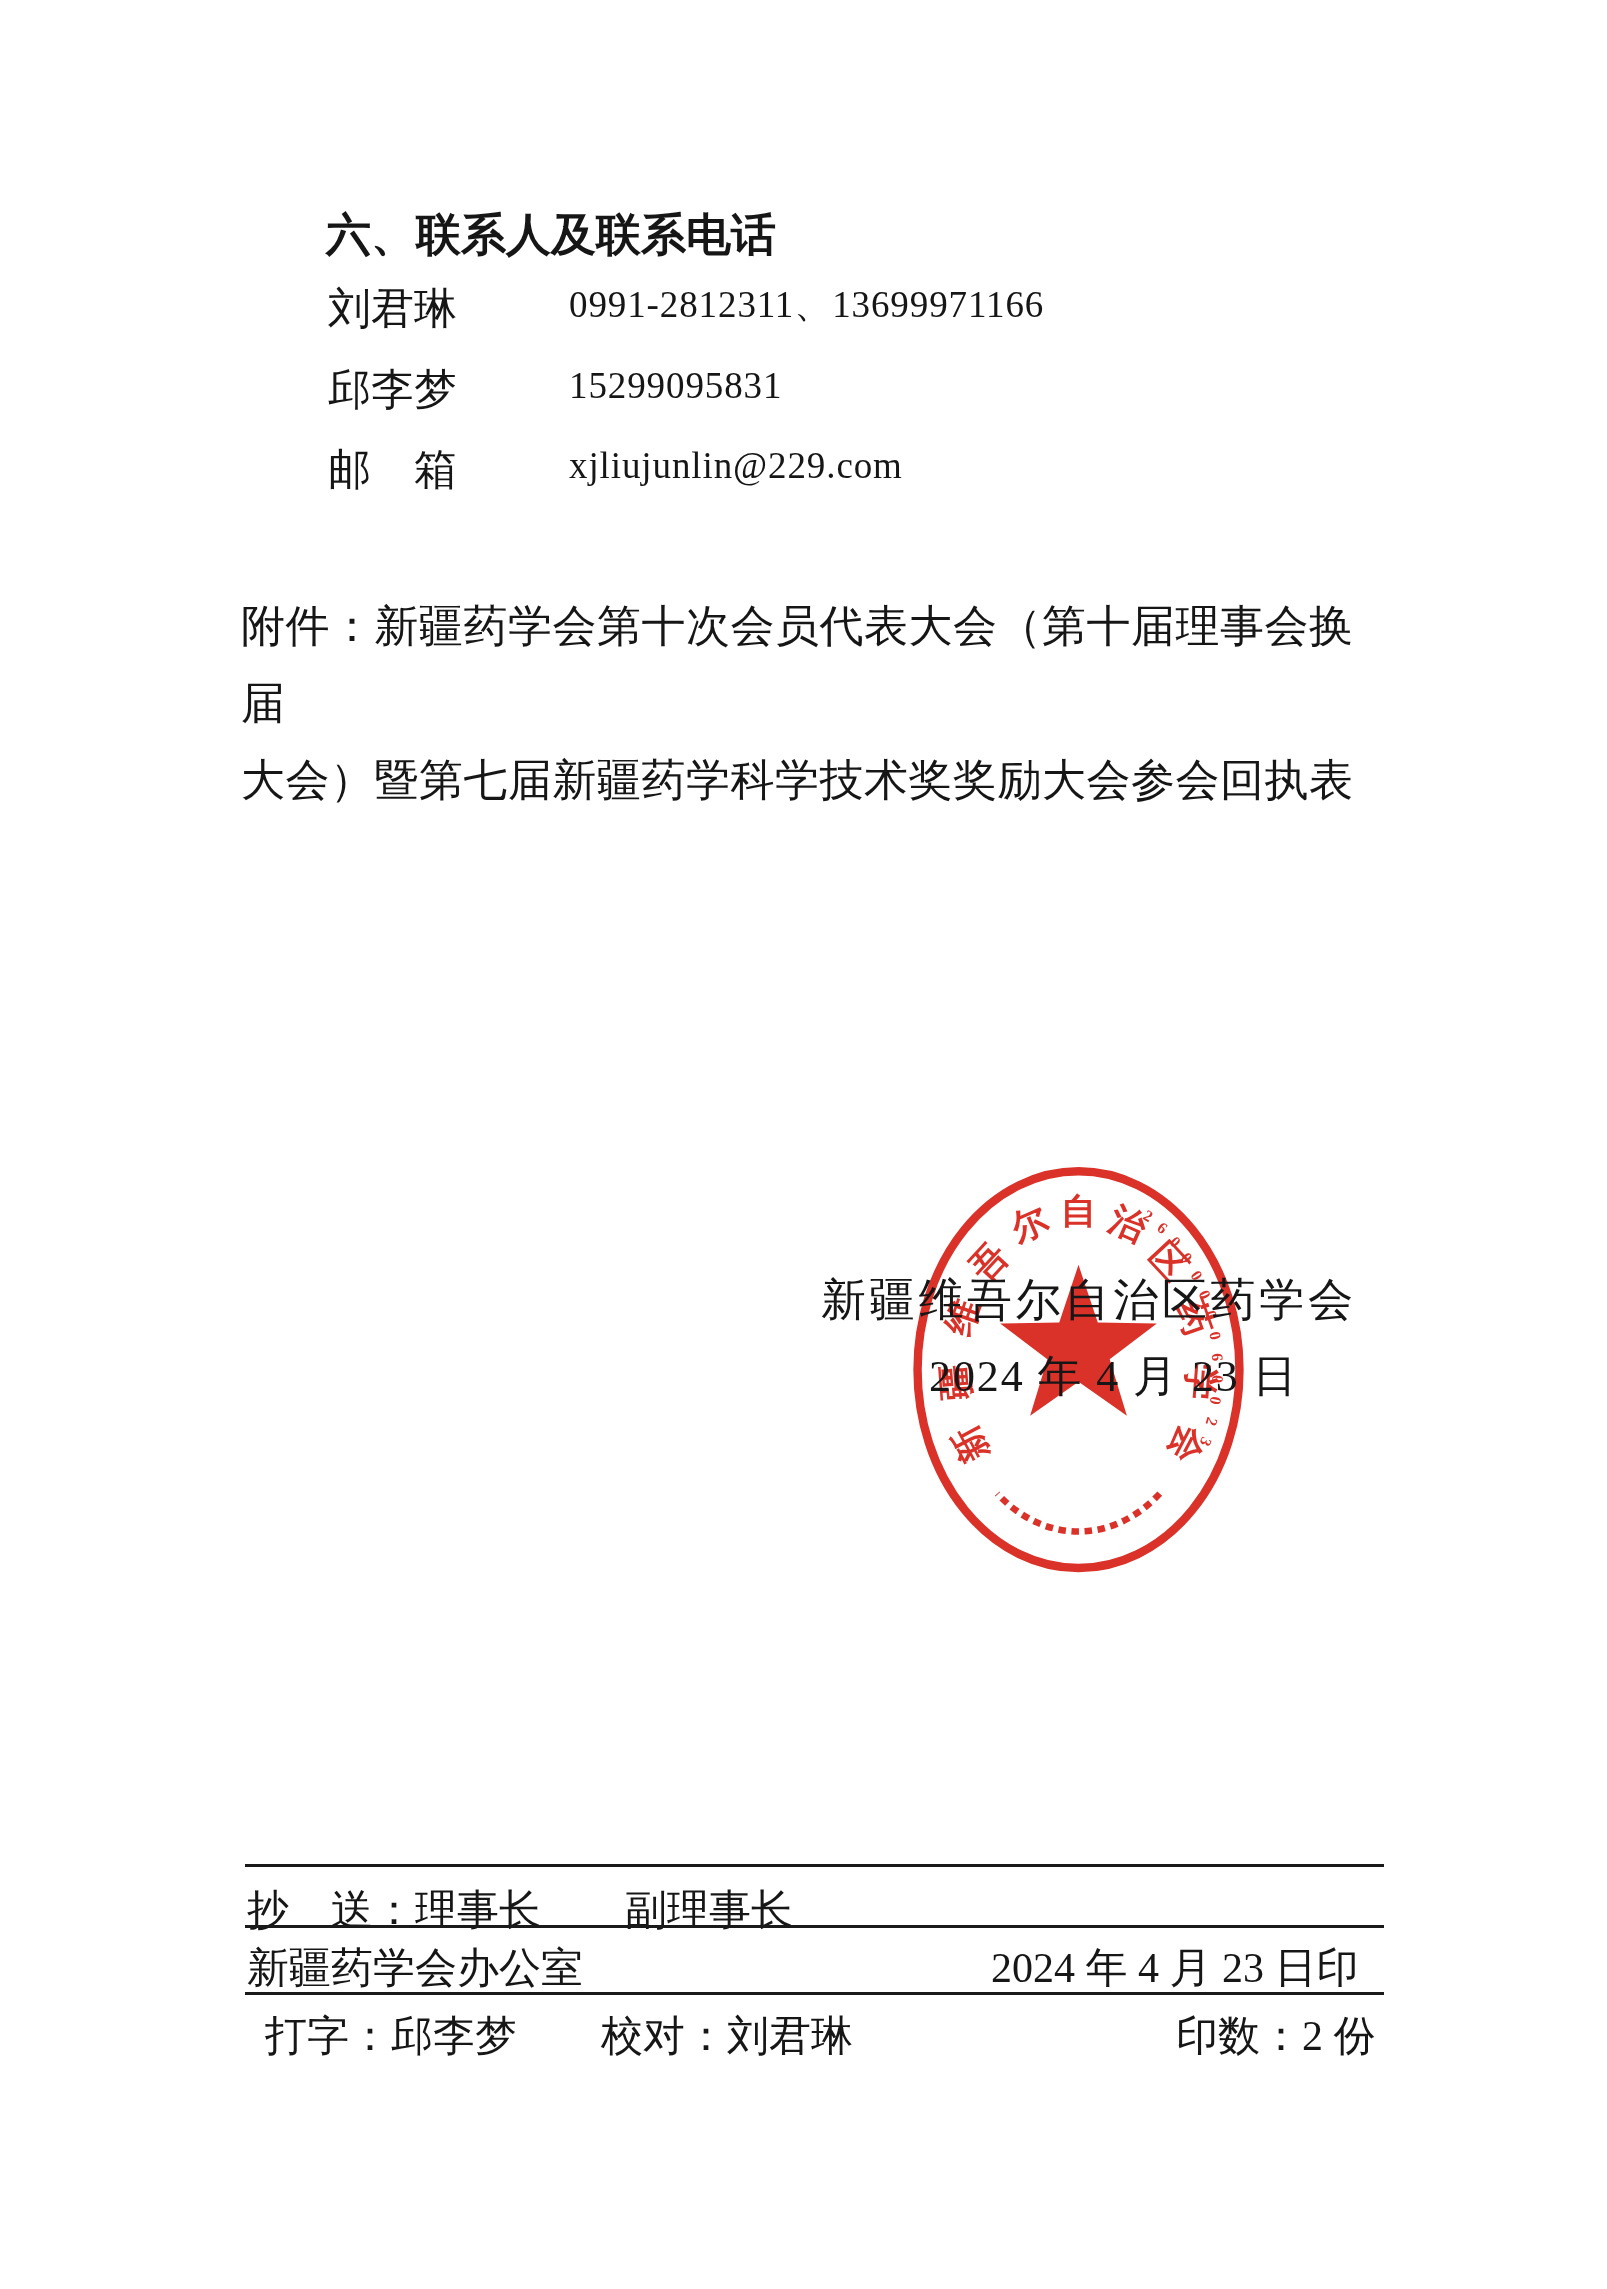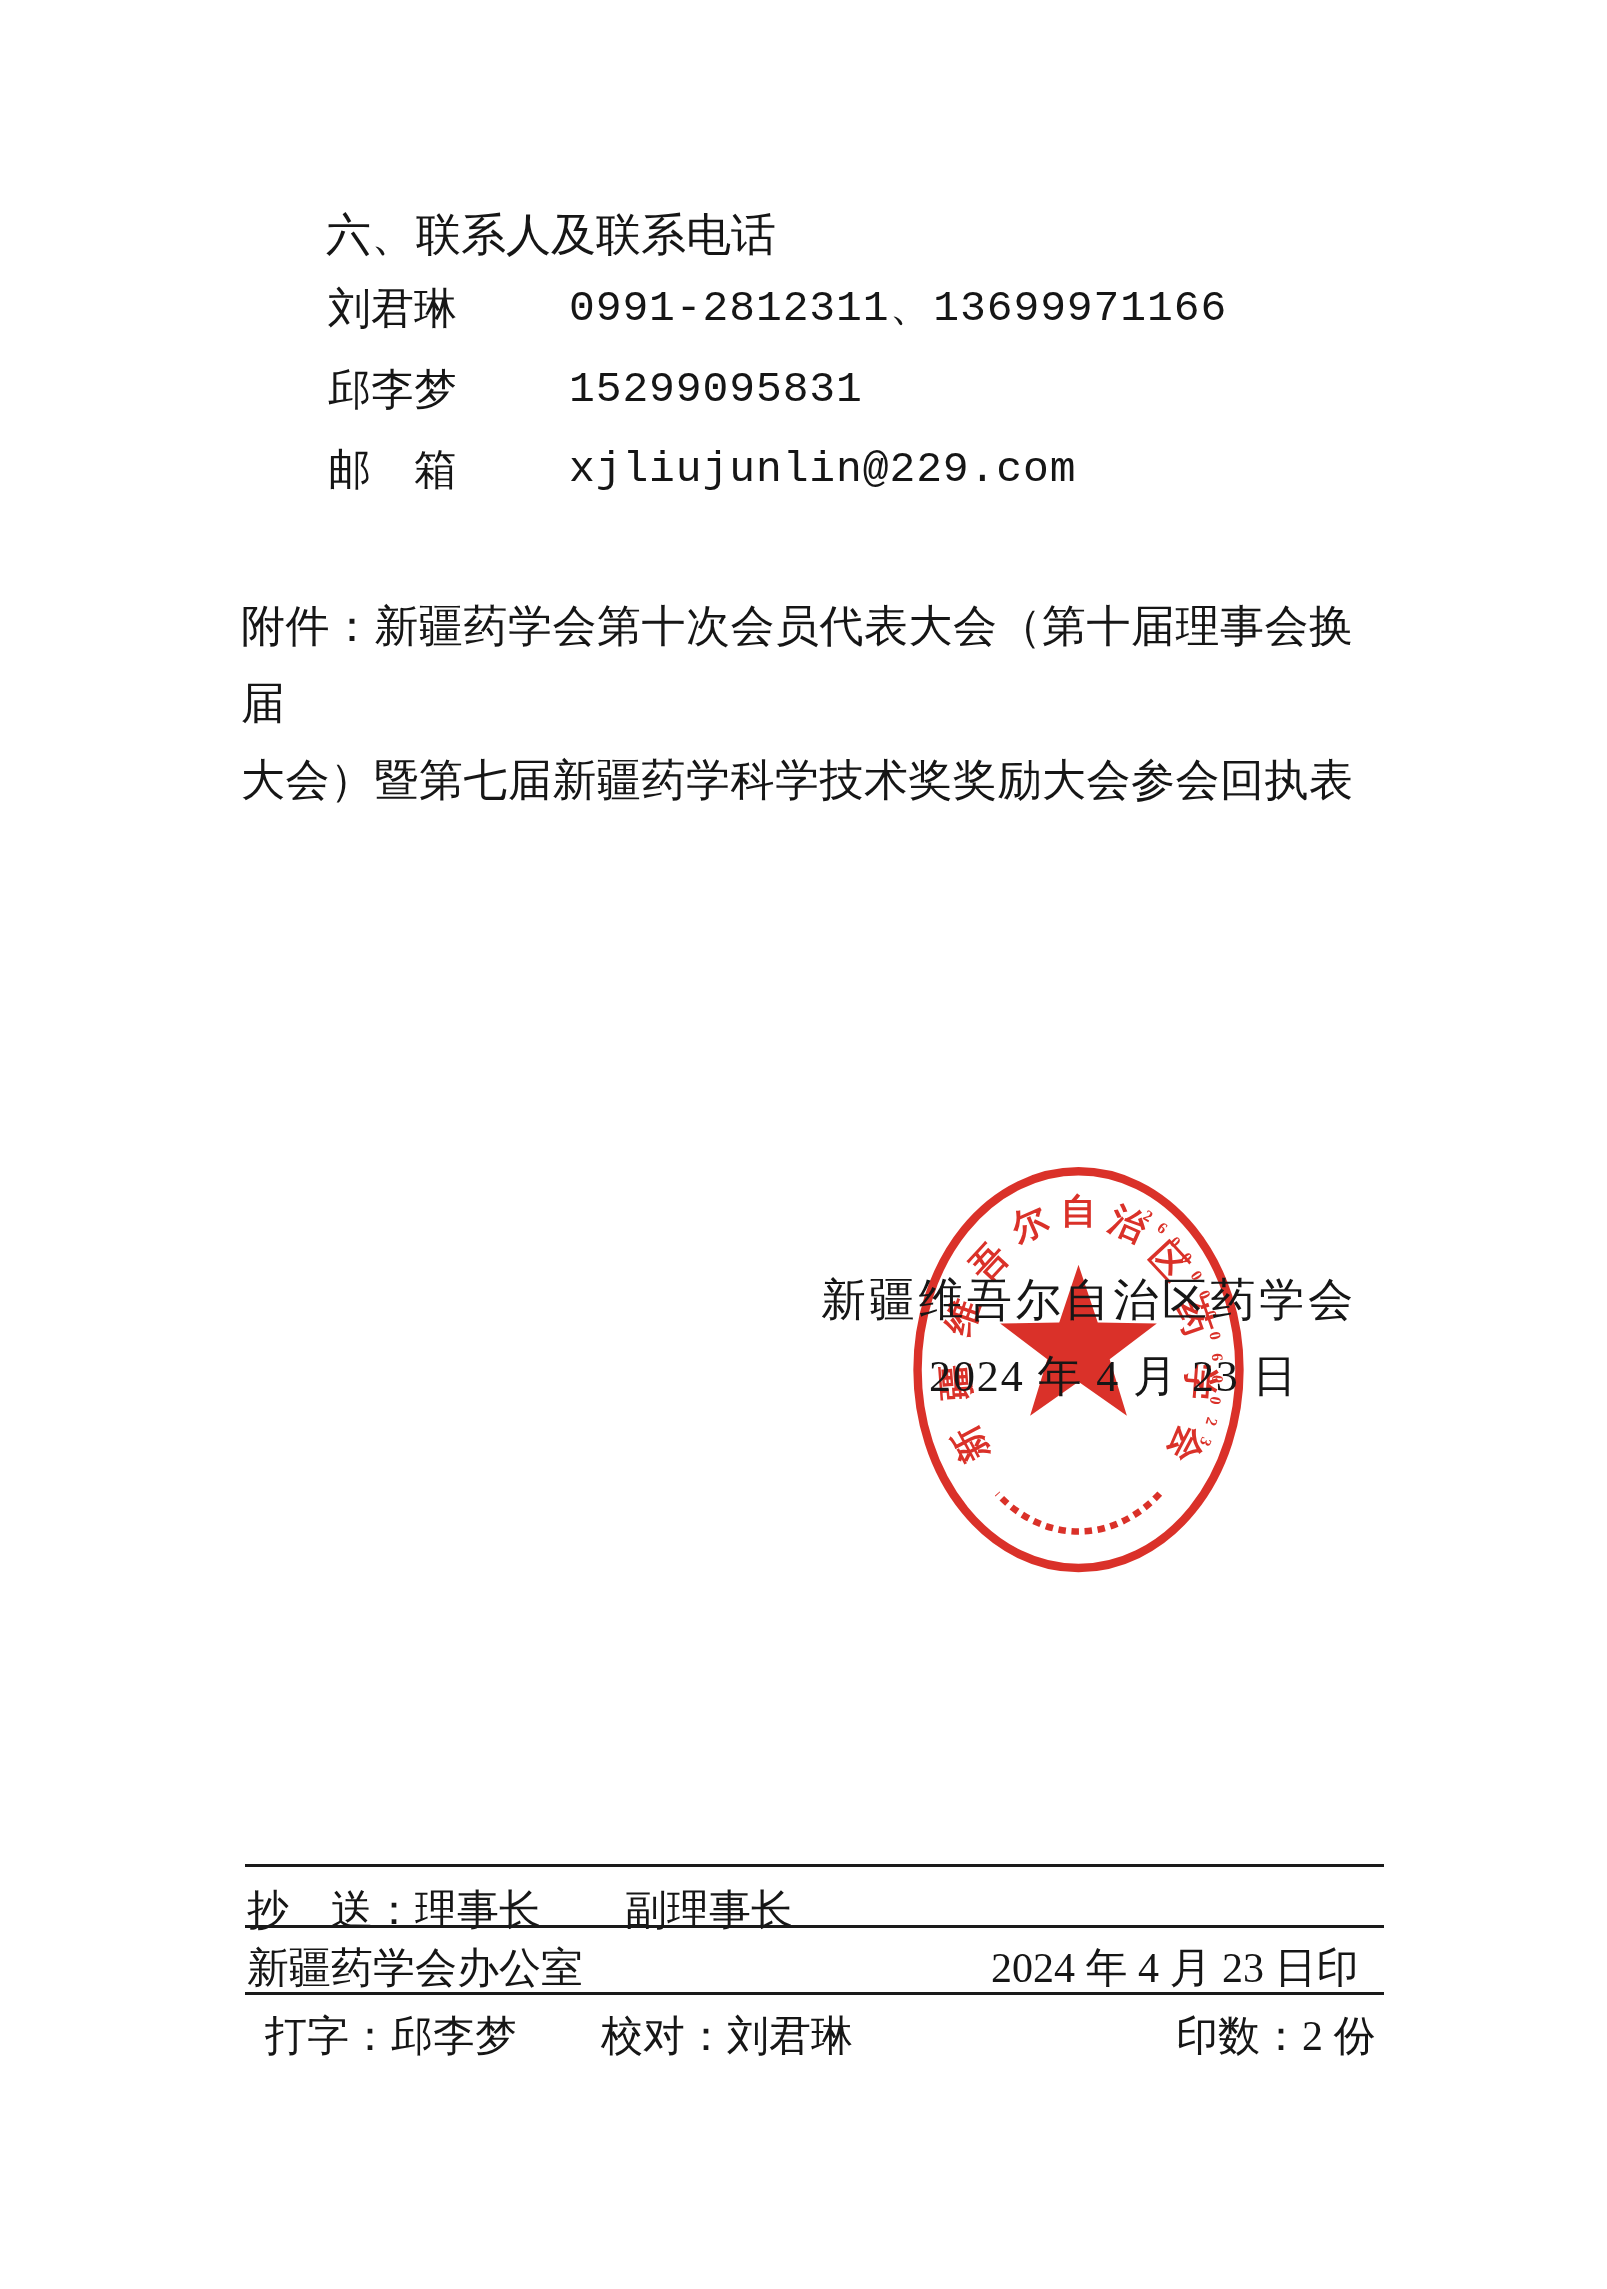--- a/index.html
+++ b/index.html
@@ -7,27 +7,27 @@
     position:relative;
     width:1608px;height:2290px;
     background:#ffffff;
     overflow:hidden;
     font-family:"Liberation Serif","DejaVu Serif",serif;
     color:#161616;
   }
   .abs{position:absolute;white-space:pre;}
   .heading{
     font-family:"Liberation Sans","DejaVu Sans",sans-serif;
-    font-weight:normal;
+    font-weight:bold;
     font-size:45px;line-height:1.1;
   }
   .cn{font-size:43px;line-height:1.15;}
   .num{
-    font-family:Liberation Mono, monospace;
-    font-size:43px;line-height:1.15;letter-spacing:0.9px;
+    font-family:Liberation Serif, serif;
+    font-size:37px;line-height:1.15;letter-spacing:0.9px;
   }
   .attach{
     font-size:44px;line-height:77px;letter-spacing:0.5px;
     width:1152px;white-space:normal;
   }
   .sig-org{font-size:45px;letter-spacing:3.7px;z-index:3;}
   .sig-date{font-size:44px;letter-spacing:1.9px;z-index:3;}
   .seal-wrap{position:absolute;left:904px;top:1160px;width:349px;height:423px;z-index:2;
              mix-blend-mode:multiply;opacity:0.95;}
   .rule{position:absolute;height:2.8px;background:#1a1a1a;}

